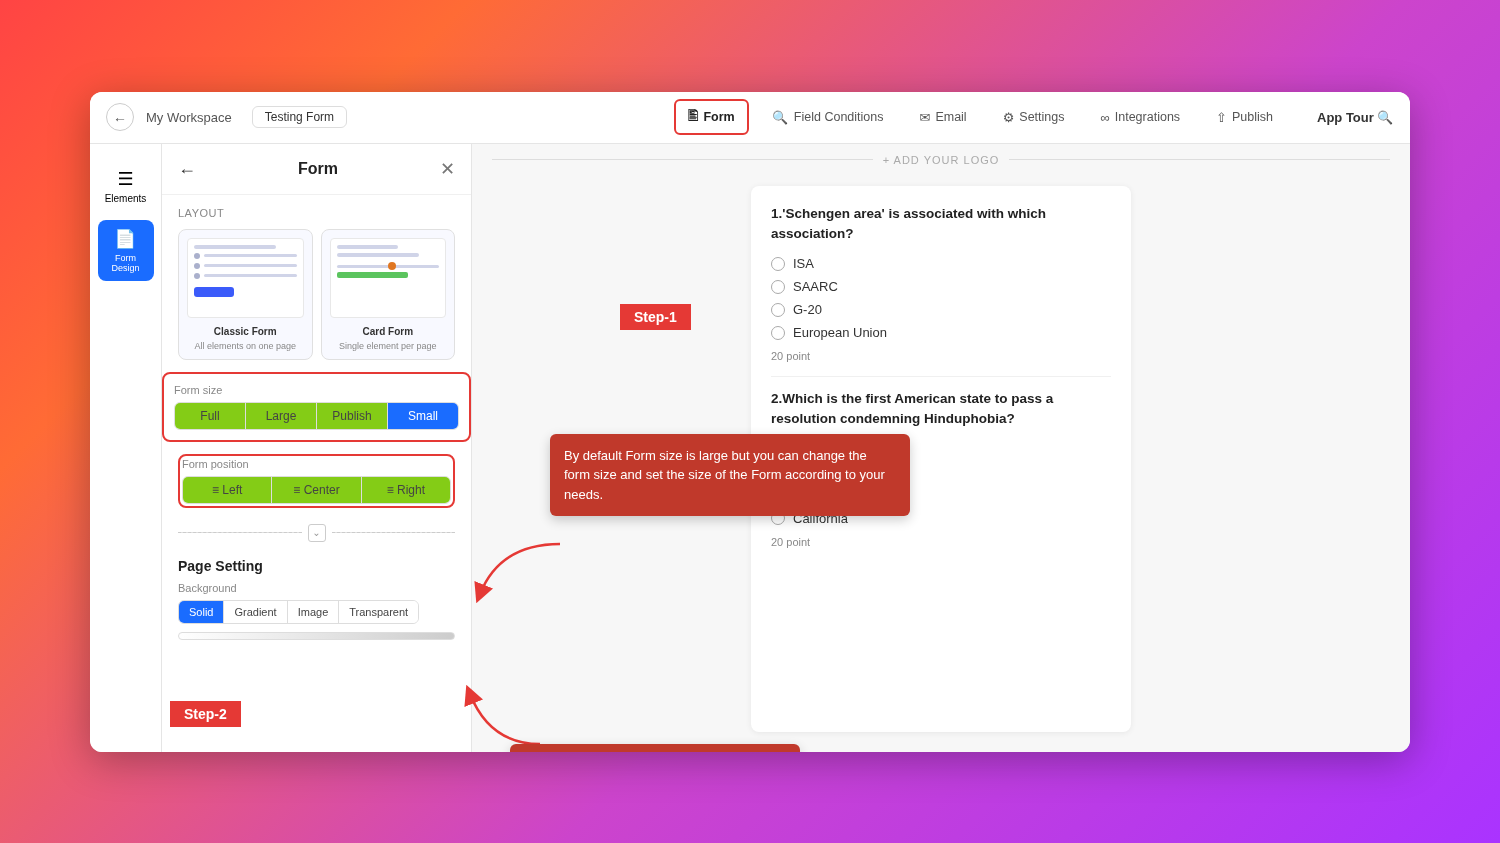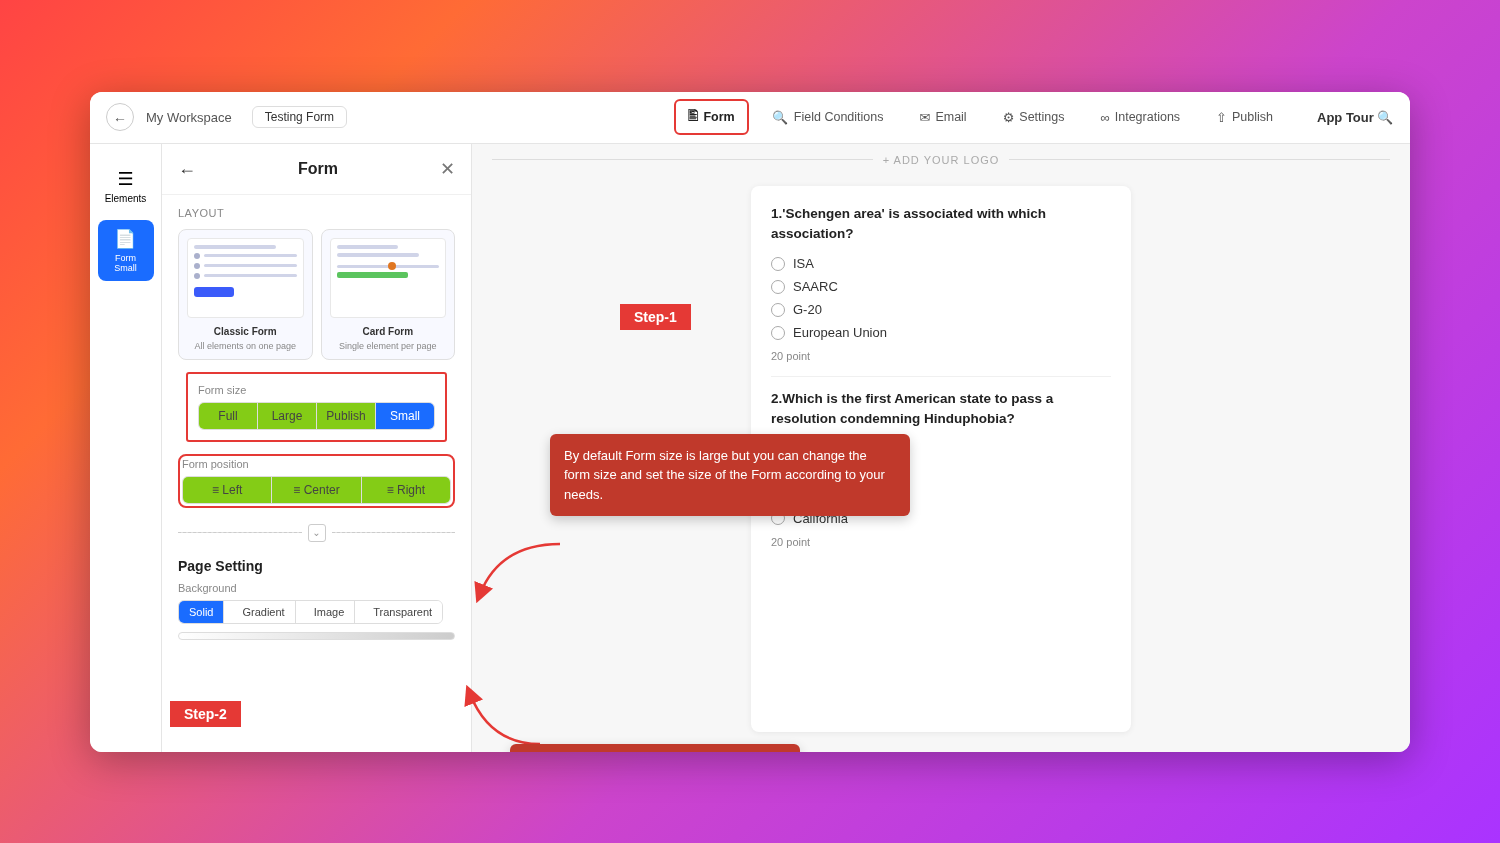--- a/index.html
+++ b/index.html
@@ -174,23 +174,23 @@
     
     .card-slider { display: flex; align-items: center; gap: 4px; margin-top: 4px; }
     .card-slider-track { flex: 1; height: 3px; border-radius: 2px; background: #d0d4e8; position: relative; }
     .card-slider-dot { width: 8px; height: 8px; border-radius: 50%; background: #e07722; position: absolute; top: -2.5px; left: 50%; }
     .card-bar { height: 6px; border-radius: 2px; background: #5bc45e; width: 70%; }
     .layout-card-name { font-size: 10px; font-weight: 600; color: #333; margin-top: 4px; text-align: center; }
     .layout-card-sub { font-size: 9px; color: #888; text-align: center; }
     
     .form-size-box {
       border: 2px solid #e53935;
-      border-radius: 3px;
+      border-radius: 8px;
       padding: 10px;
-      margin: 0 24px 12px;
+      margin: 0 0 12px;
     }
     .size-label { font-size: 11px; color: #888; margin-bottom: 6px; }
     .btn-group {
       display: flex;
       gap: 0;
       border: 1.5px solid #ddd;
       border-radius: 6px;
       overflow: hidden;
     }
     .btn-group button {
@@ -213,21 +213,21 @@
       border: 2px solid #e53935;
       border-radius: 8px;
       padding: 2px;
       margin: 0 16px 12px;
     }
     
     .page-setting-title { font-size: 14px; font-weight: 600; color: #222; margin-bottom: 8px; }
     .bg-label { font-size: 11px; color: #888; margin-bottom: 6px; }
     .bg-btn-group {
       display: flex;
-      gap: 8px;
+      gap: 0;
       border: 1.5px solid #ddd;
       border-radius: 6px;
       overflow: hidden;
       width: fit-content;
     }
     .bg-btn-group button {
       padding: 5px 10px;
       font-size: 11px;
       border: none;
       background: #fff;
@@ -401,21 +401,21 @@
 
   <div class="body-area" style="position:relative;">
 
     <div class="sidebar-icons">
       <div class="sidebar-icon-item">
         <span class="icon-sym">☰</span>
         <span>Elements</span>
       </div>
       <div class="sidebar-icon-item active">
         <span class="icon-sym">📄</span>
-        <span style="font-size:9px;">Form Small</span>
+        <span style="font-size:9px;">Form Design</span>
       </div>
     </div>
 
     <div class="form-panel">
       <div class="form-panel-header">
         <span class="form-panel-back">←</span>
         <span class="form-panel-title">Form</span>
         <span class="form-panel-close">✕</span>
       </div>
 

